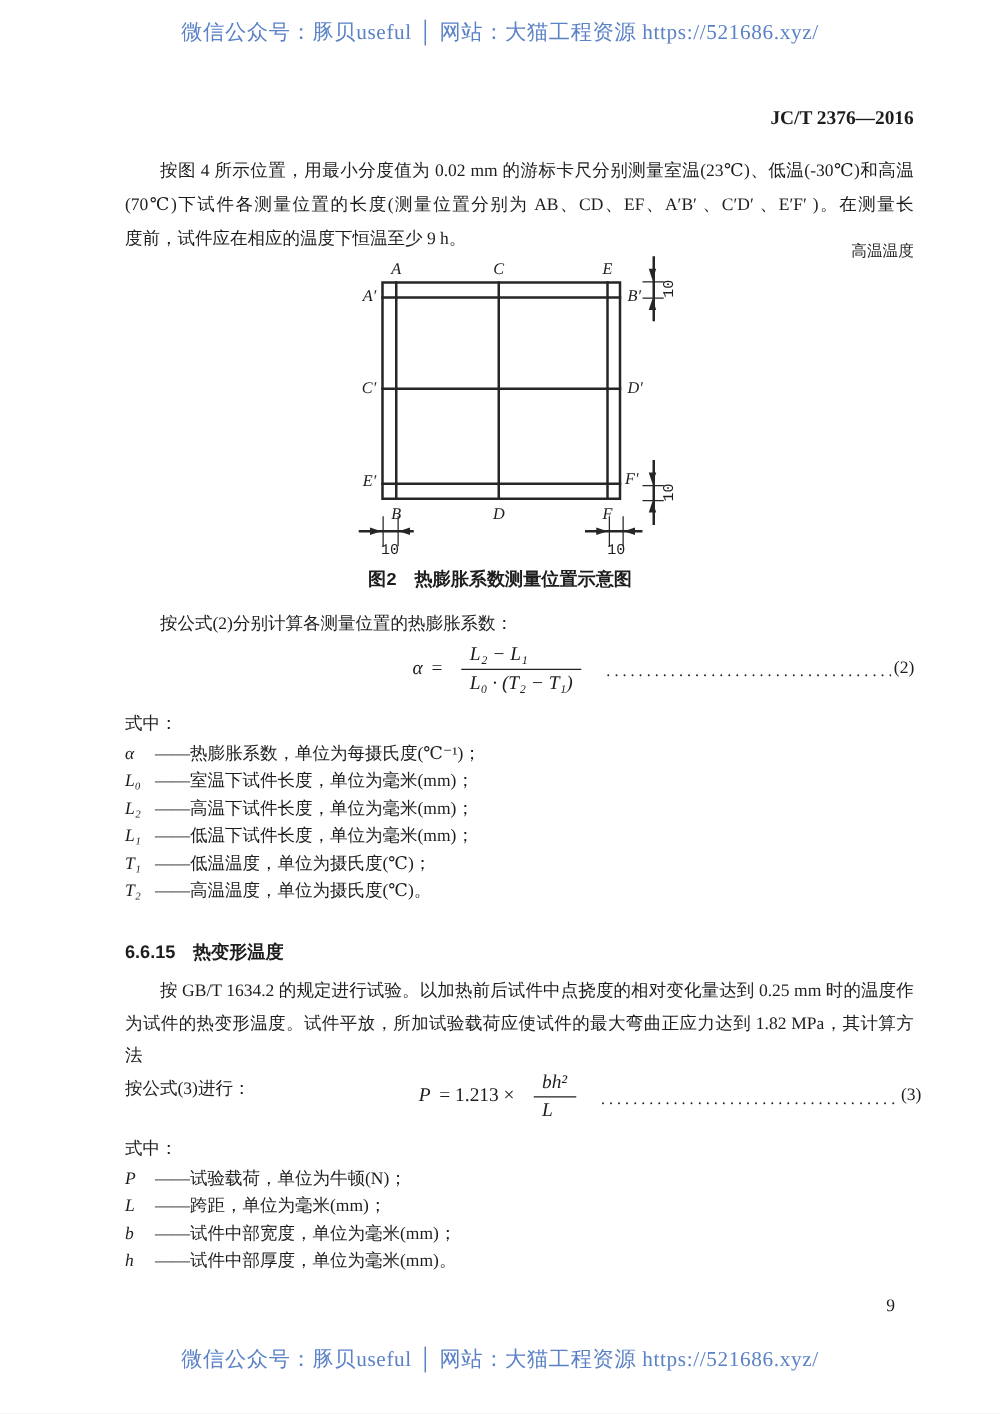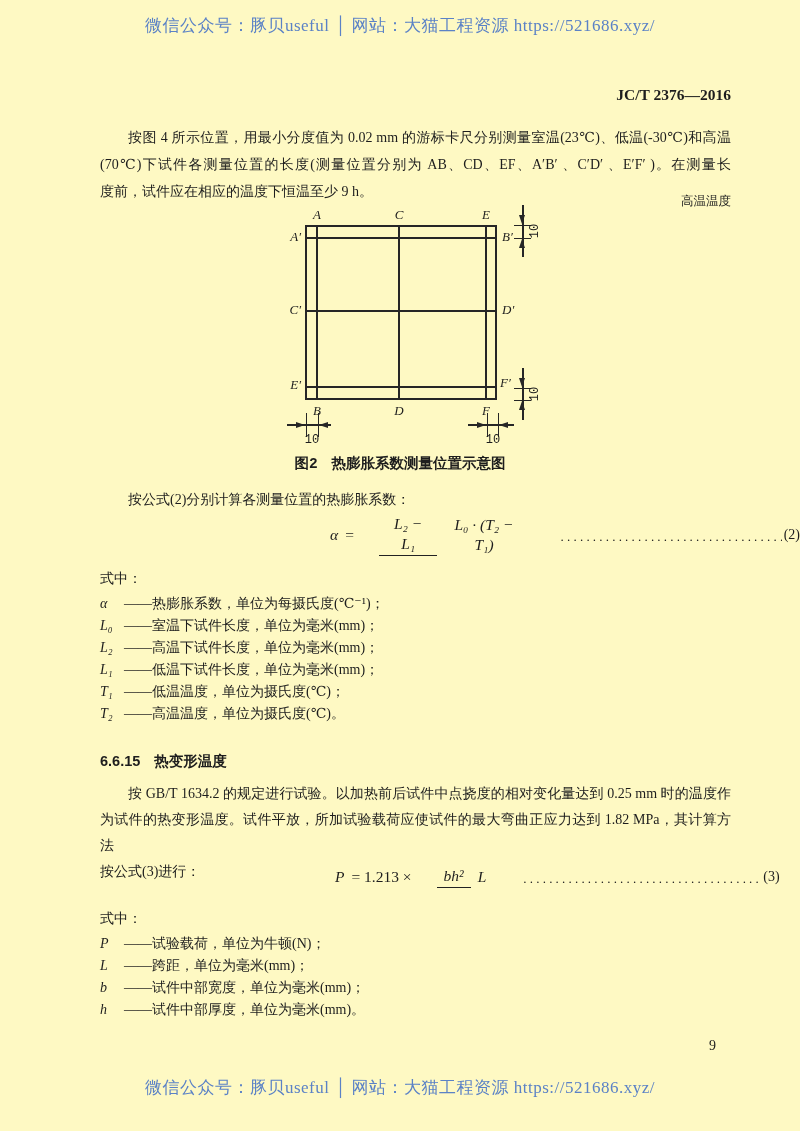--- a/index.html
+++ b/index.html
@@ -1,20 +1,20 @@
 <!DOCTYPE html>
 <html><head>
 <meta charset="utf-8">
 <style>
   html,body{margin:0;padding:0;background:#e8e8e8;}
   #page{
     position:relative;
     width:800px;height:1131px;
     margin:0 auto;
-    background:#fef9c3;
+    background:#ffffff;
     overflow:hidden;
     font-family:"Liberation Serif","DejaVu Serif",serif;
     color:#1d1d1d;
   }
   .abs{position:absolute;}
   
   .watermark{
     left:0;right:0;text-align:center;
     color:#5b82c6;font-size:17px;letter-spacing:.5px;
     font-family:"Liberation Serif","DejaVu Serif",serif;
@@ -40,21 +40,21 @@
   .fig-caption .gap{display:inline-block;width:14px;}
   .sec-heading{
     left:100px;top:752px;
     font-family:"Liberation Sans","DejaVu Sans",sans-serif;
     font-weight:bold;font-size:14.5px;
   }
   .sec-heading .gap{display:inline-block;width:14px;}
   
   .formula{display:flex;align-items:center;font-size:15.5px;}
   .formula i{font-family:"Liberation Serif","DejaVu Serif",serif;}
-  .frac{display:inline-flex;text-align:center;margin:0 18px;}
+  .frac{display:inline-flex;flex-direction:column;margin:0 8px;}
   .frac .top{padding:0 7px 1px 7px;border-bottom:1.4px solid #222;line-height:20px;}
   .frac .bot{padding:1px 7px 0 7px;line-height:20px;}
   .f-rel{margin:0 7px;}
   .f-dots{
     width:228px;overflow:hidden;white-space:nowrap;
     font-size:13px;letter-spacing:3.2px;color:#222;
     margin-left:12px;margin-top:4px;
   }
   .f-tag{margin-left:2px;font-size:14px;}
   

